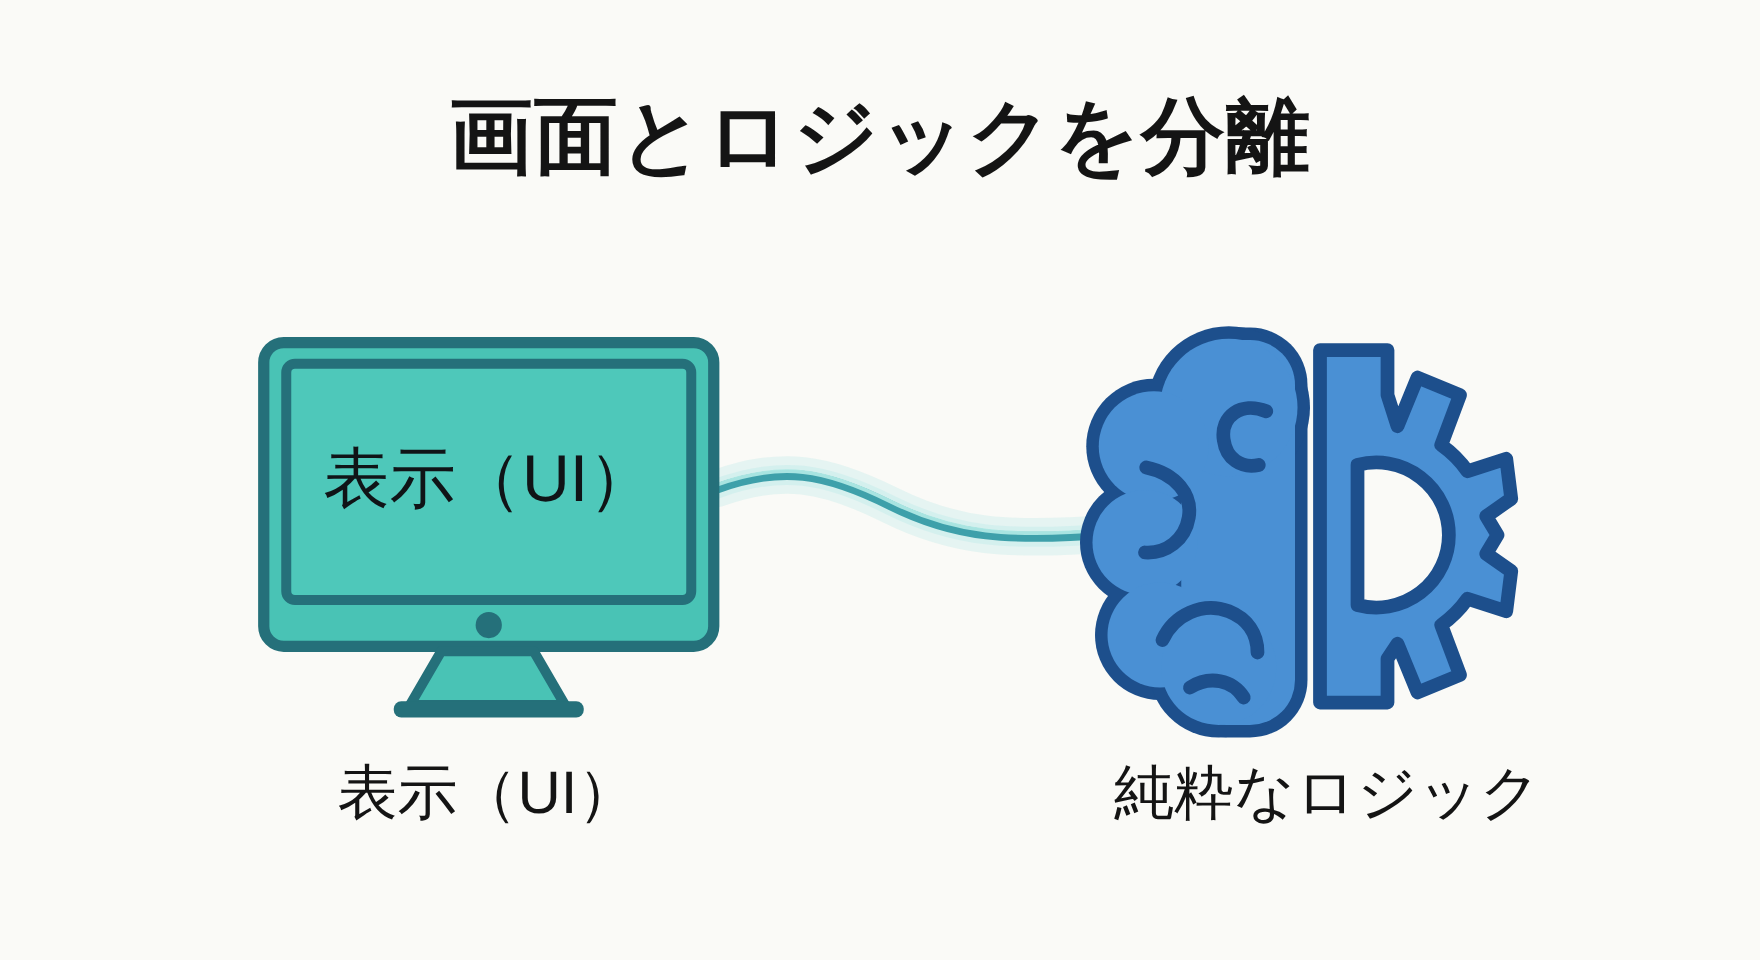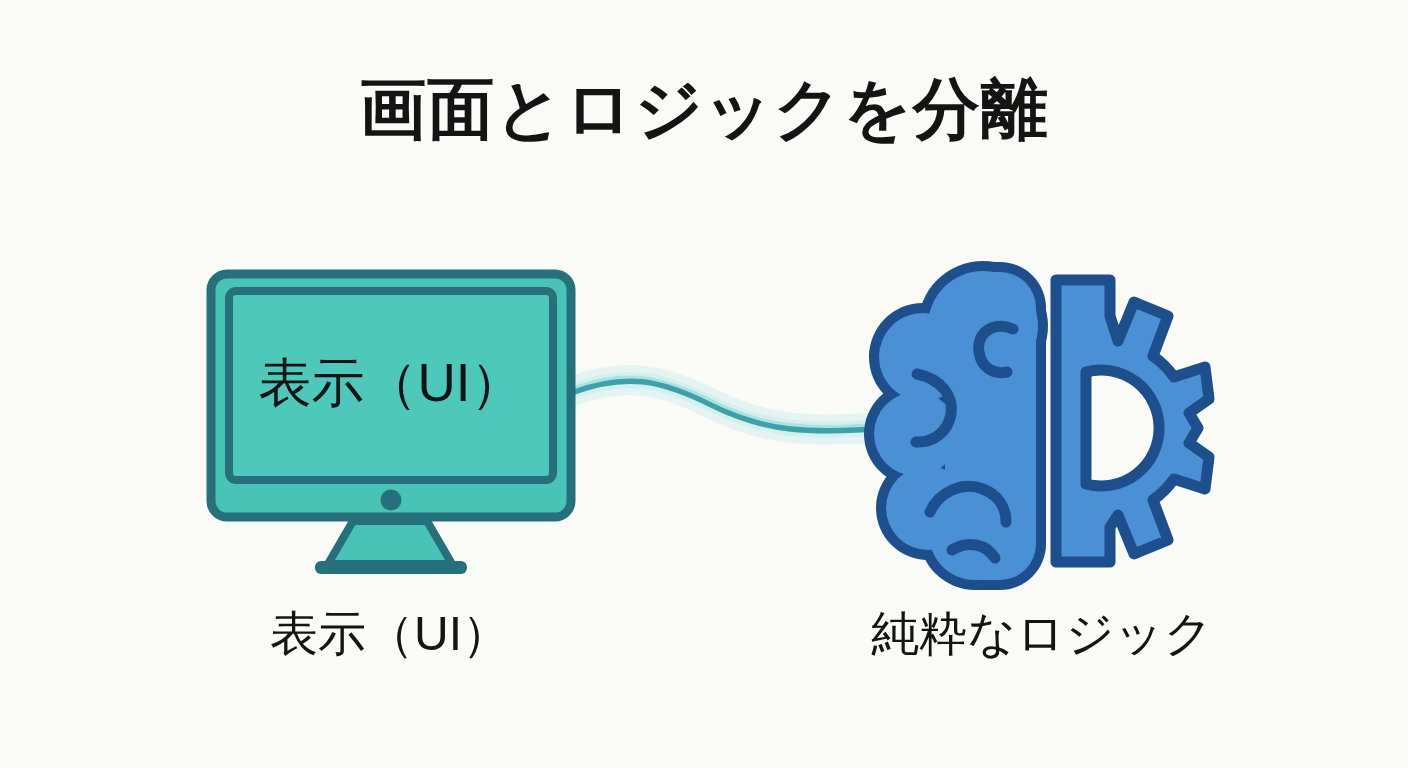--- a/index.html
+++ b/index.html
@@ -64,21 +64,21 @@
   .caption {
     position: absolute;
     top: 602px;
     width: 420px;
     text-align: center;
     font-size: 48px;
     font-weight: 500;
     color: var(--ink, #141414);
   }
   .caption.left  { left: 180px; }
-  .caption.right { left: 832px; }
+  .caption.right { left: 852px; }
 </style>
 </head>
 <body>
 
 <div class="canvas">
 
   <div class="title">画面とロジックを分離</div>
 
   <svg class="artwork" viewBox="0 0 1408 768" xmlns="http://www.w3.org/2000/svg">
 

